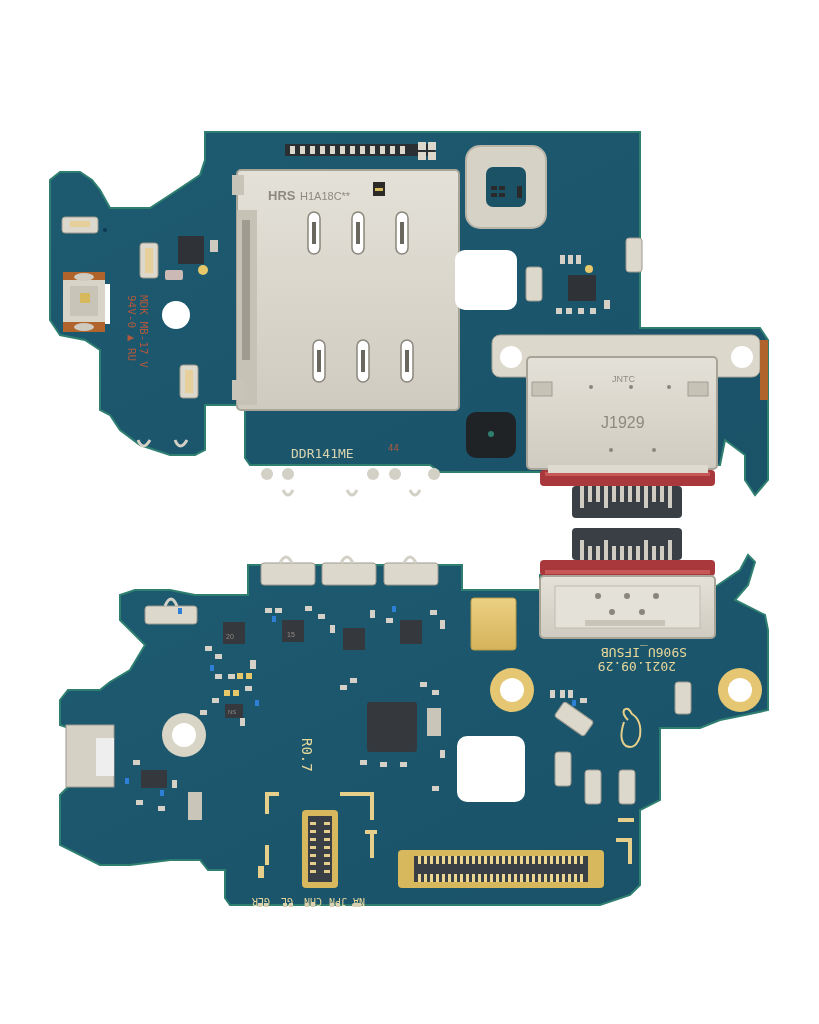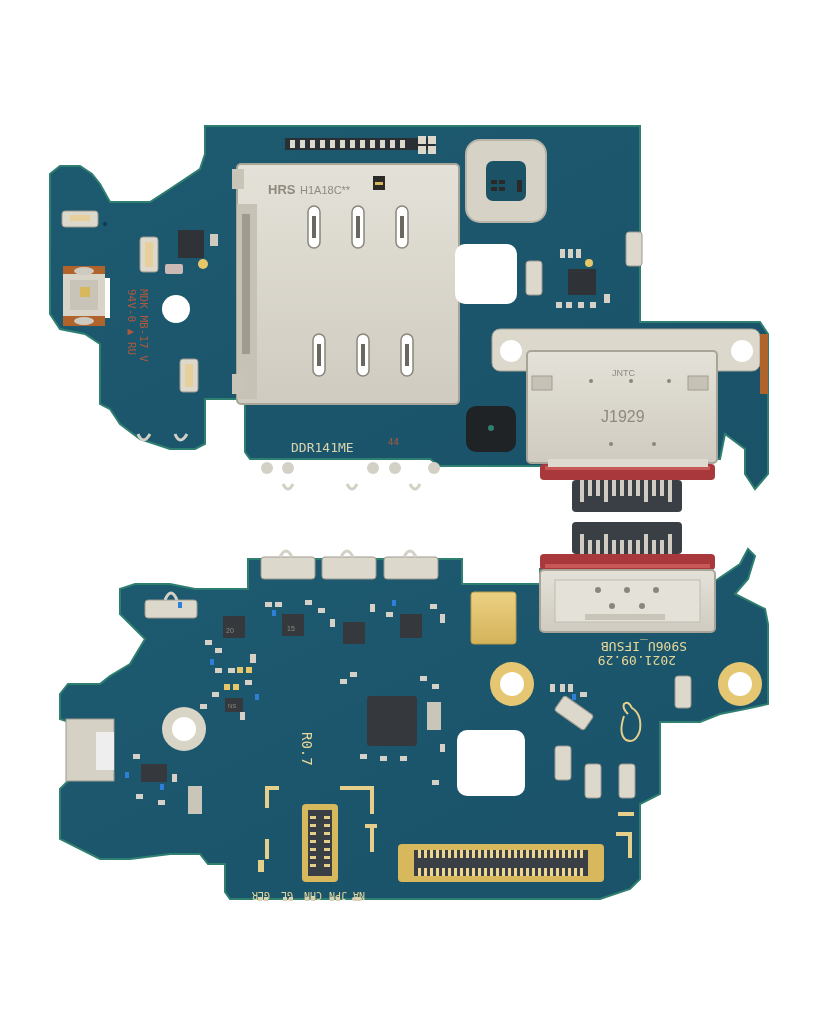--- a/index.html
+++ b/index.html
@@ -1,17 +1,17 @@
 <!DOCTYPE html>
 <html><head>
   <meta charset="utf-8">
   <style>
     html, body { margin: 0; padding: 0; background: #ffffff; }
     body { width: 819px; height: 1024px; position: relative; overflow: hidden; font-family: "DejaVu Sans Mono", monospace; }
-    .stage { position: absolute; left: 0; top: 4px; width: 819px; height: 1013px; }
+    .stage { position: absolute; left: 0; top: 10px; width: 819px; height: 1013px; }
     svg { position: absolute; left: 0; top: 0; }
     .silk { font-family: "DejaVu Sans Mono", monospace; fill: #d9d4b0; }
     .silk-gold { font-family: "DejaVu Sans Mono", monospace; fill: #e8d79a; }
     .etch { font-family: "Liberation Sans", sans-serif; fill: #8f8a80; }
     .mark-red { font-family: "DejaVu Sans Mono", monospace; fill: #b0593d; }
   </style>
 </head>
 <body>
 
 <div class="stage">

